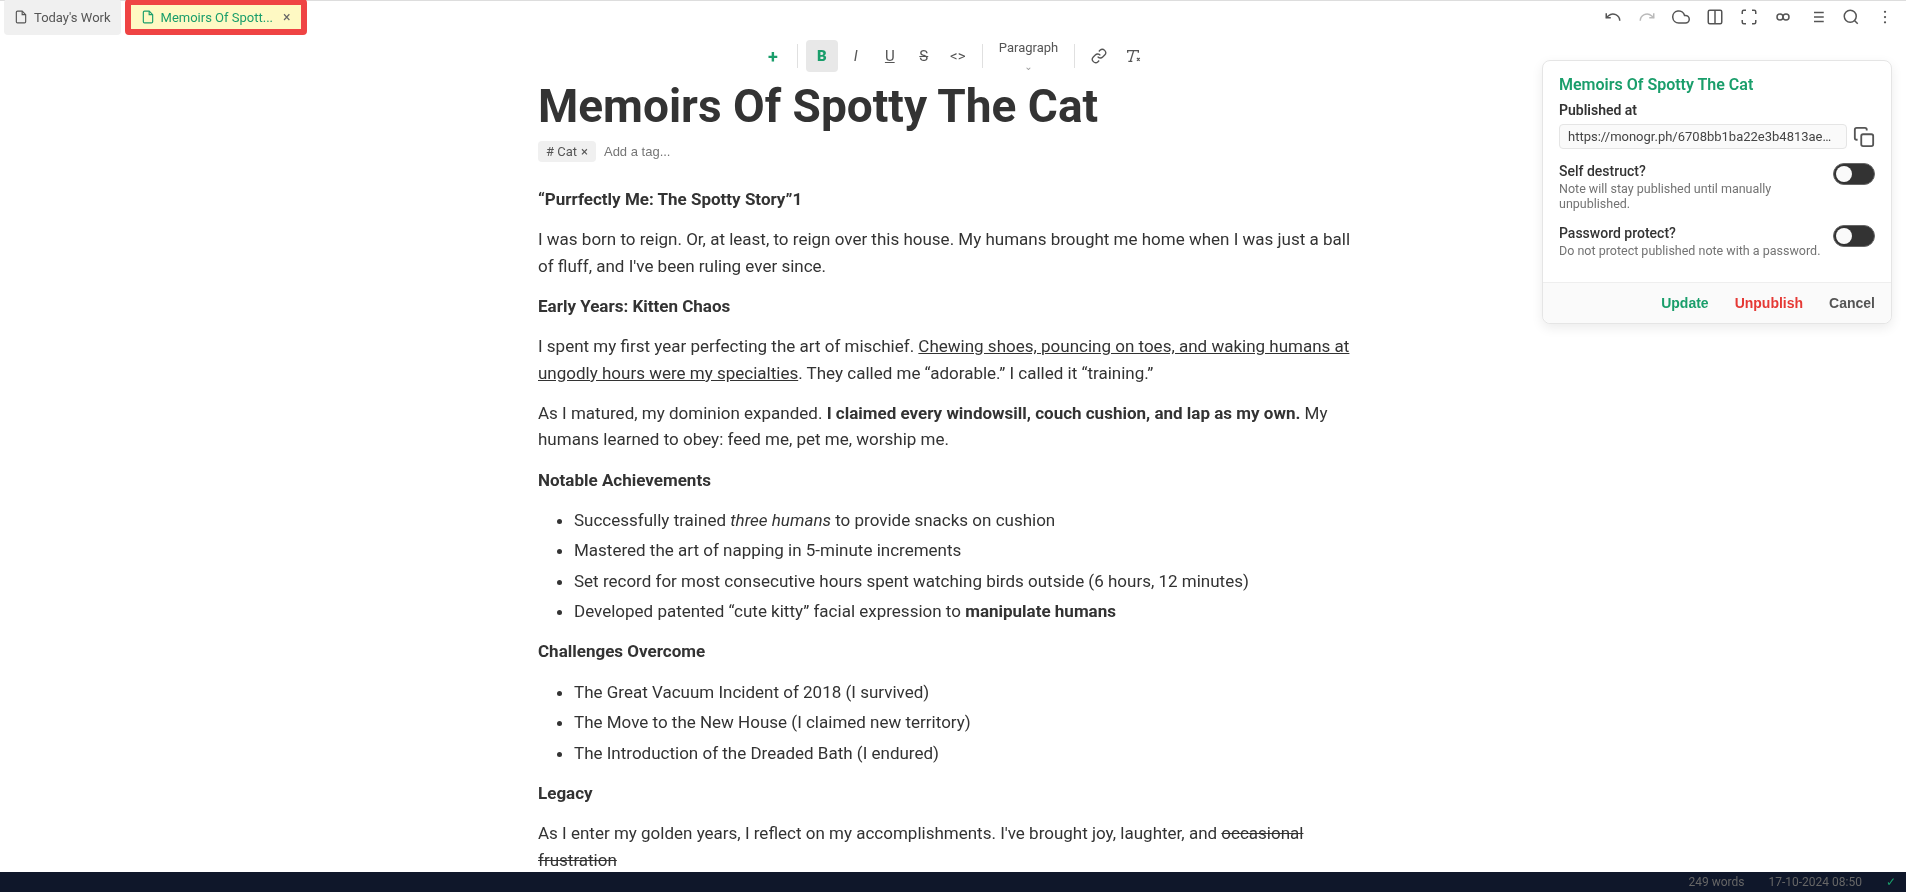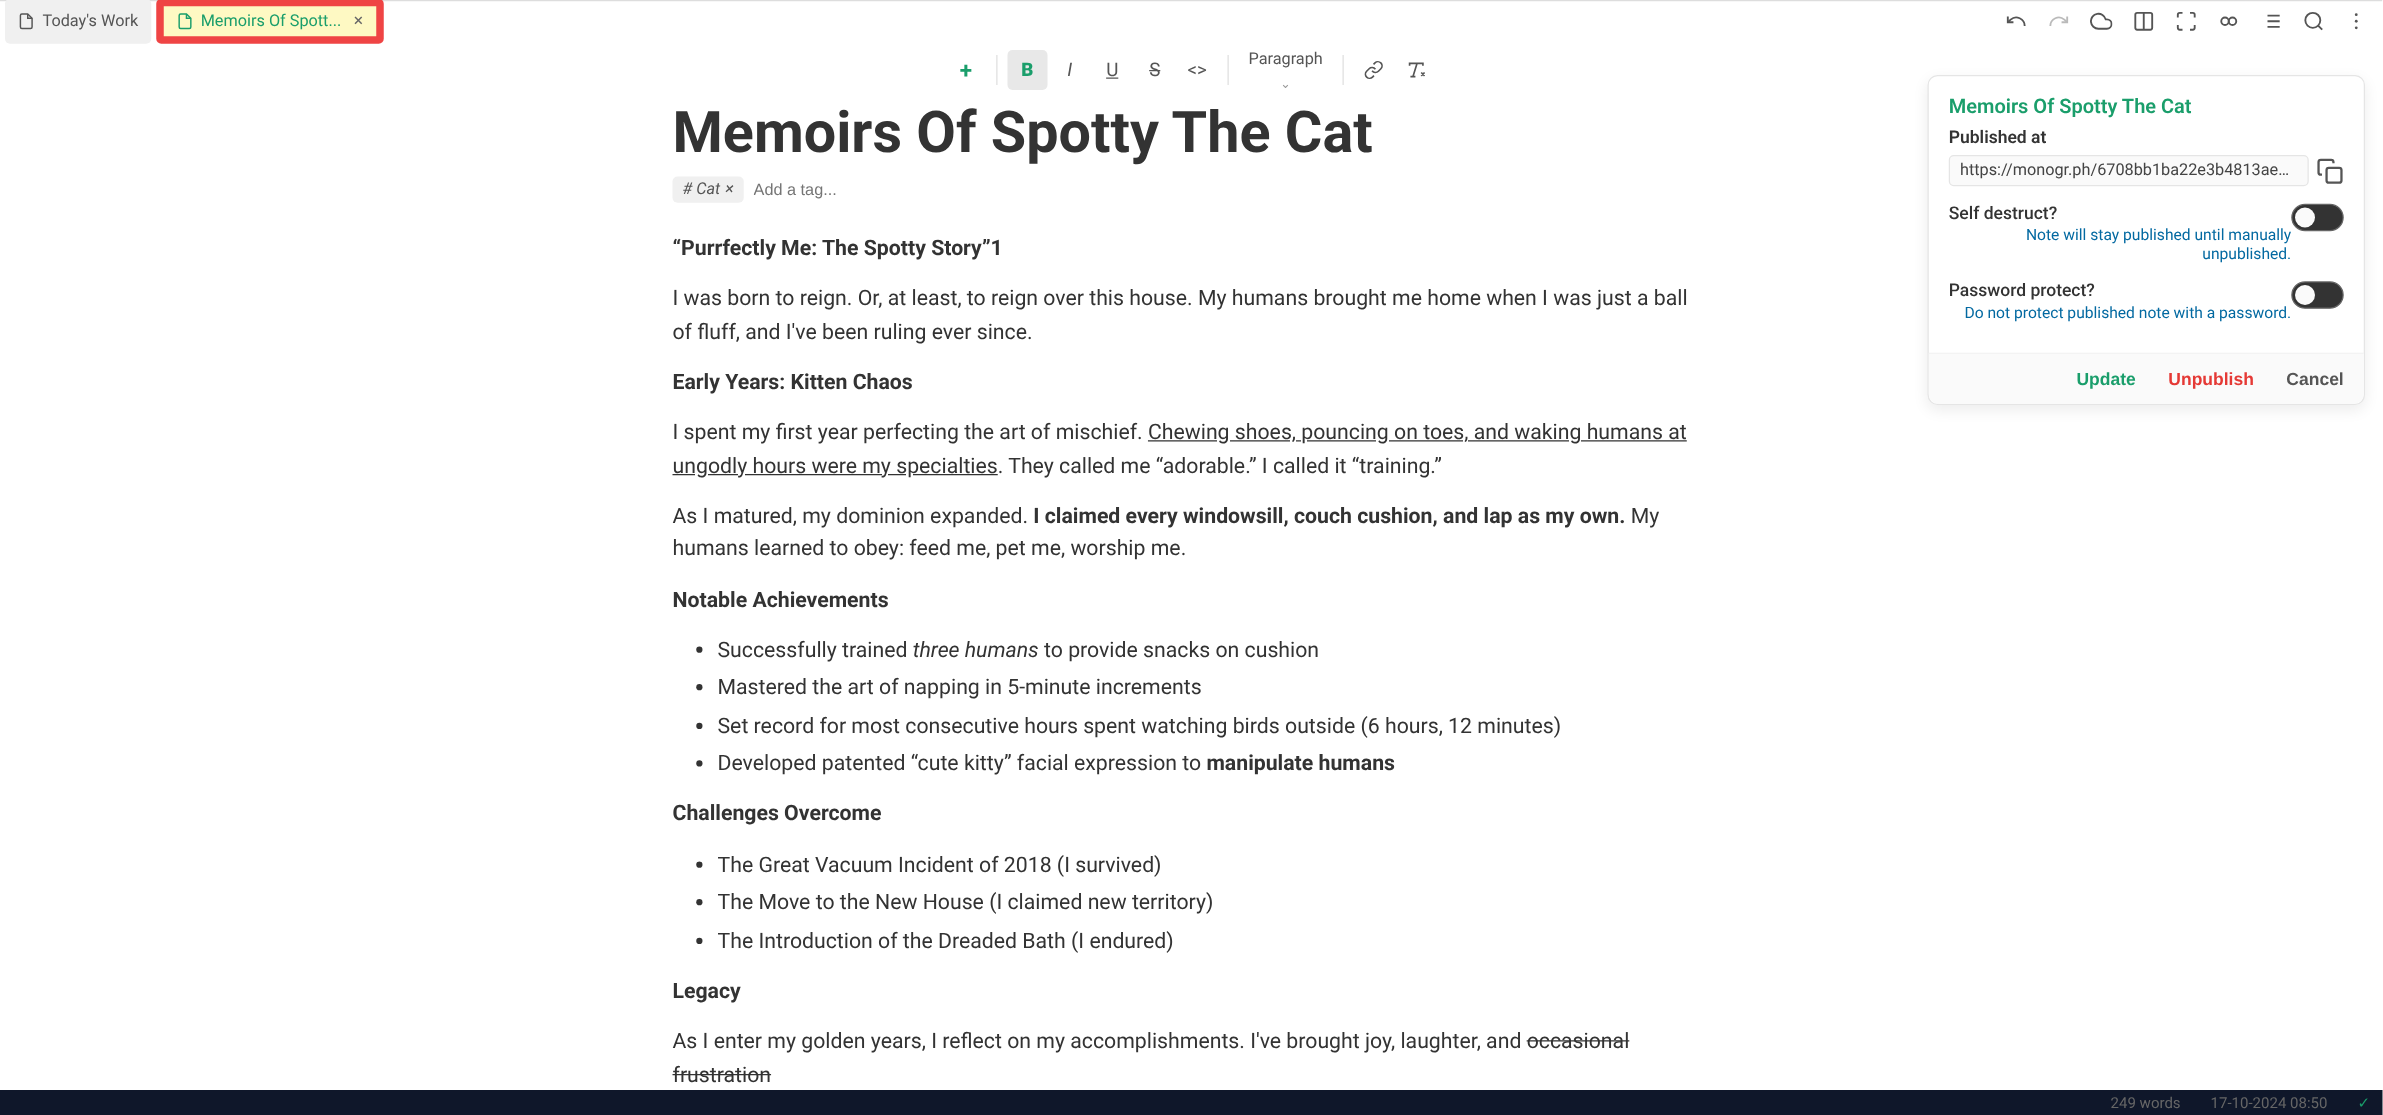--- a/index.html
+++ b/index.html
@@ -23,40 +23,40 @@
 .tb-btn.active { background: #e8e8e8; color: #1a9e6b; font-weight: bold; }
 .tb-btn.plus { color: #1a9e6b; font-size: 18px; font-weight: bold; }
 .tb-sep { width: 1px; height: 24px; background: #e0e0e0; margin: 0 6px; }
 .tb-select { display: flex; align-items: center; gap: 6px; padding: 0 8px; font-size: 13px; color: #555; cursor: pointer; flex-direction: column; }
 
 .editor-area { position: absolute; top: 79px; bottom: 20px; left: 0; right: 0; overflow-y: auto; }
 
 .doc { max-width: 850px; margin: 0 auto; padding: 0 10px; }
 .doc-title { font-size: 46px; font-weight: 700; color: #333; margin-bottom: 8px; }
 .tag-row { display: flex; align-items: center; gap: 8px; margin-bottom: 24px; }
-.tag-chip { display: flex; align-items: center; gap: 4px; background: #f0f0f0; border-radius: 4px; padding: 3px 8px; font-size: 13px; color: #555; font-style: italic; }
+.tag-chip { display: flex; align-items: center; gap: 4px; background: #f0f0f0; border-radius: 4px; padding: 3px 8px; font-size: 13px; color: #555; }
 .tag-input { border: none; outline: none; font-size: 13px; color: #999; background: transparent; }
 
 .doc-content { font-size: 17px; line-height: 1.55; color: #333; }
 .doc-content p { margin-bottom: 14px; }
 .doc-content .heading { font-weight: 700; margin-top: 8px; }
 .doc-content ul { margin: 0 0 14px 36px; }
 .doc-content li { margin-bottom: 4px; }
 
 .panel { position: absolute; top: 60px; right: 14px; width: 350px; background: #fff; border: 1px solid #e5e5e5; border-radius: 8px; box-shadow: 0 4px 12px rgba(0,0,0,0.08); z-index: 100; }
 .panel-body { padding: 14px 16px 10px; }
 .panel-title { color: #1a9e6b; font-weight: 600; font-size: 16px; margin-bottom: 8px; }
 .panel-label { font-size: 14px; font-weight: 600; margin-bottom: 6px; }
 .url-row { display: flex; align-items: center; gap: 6px; margin-bottom: 14px; }
 .url-box { flex: 1; background: #fafafa; border: 1px solid #e5e5e5; border-radius: 4px; padding: 4px 8px; font-size: 13px; color: #444; white-space: nowrap; overflow: hidden; text-overflow: ellipsis; }
 .copy-btn { width: 22px; height: 22px; cursor: pointer; color: #555; flex-shrink: 0; }
 .toggle-row { display: flex; align-items: flex-start; justify-content: space-between; margin-bottom: 14px; }
 .toggle-text { flex: 1; }
 .toggle-text .q { font-size: 14px; font-weight: 500; margin-bottom: 2px; }
-.toggle-text .desc { font-size: 12.5px; color: #0369a1; text-align: right; }
+.toggle-text .desc { font-size: 12.5px; color: #737373; }
 .toggle { width: 42px; height: 22px; background: #333; border-radius: 11px; position: relative; cursor: pointer; flex-shrink: 0; border: 1px solid #666; }
 .toggle::after { content: ""; position: absolute; left: 2px; top: 2px; width: 16px; height: 16px; background: #fafafa; border-radius: 50%; }
 .panel-footer { display: flex; justify-content: flex-end; gap: 26px; padding: 12px 16px; background: #fafafa; border-top: 1px solid #eee; border-radius: 0 0 8px 8px; }
 .panel-footer button { background: none; border: none; font-size: 14px; font-weight: 600; cursor: pointer; }
 .btn-update { color: #1a9e6b; }
 .btn-unpublish { color: #e53935; }
 .btn-cancel { color: #555; }
 
 .status-bar { position: absolute; bottom: 0; left: 0; right: 0; height: 20px; display: flex; align-items: center; justify-content: flex-end; gap: 24px; padding: 0 10px; font-size: 12px; color: #666; background: #0f172a; }
 .status-check { color: #1a9e6b; }

